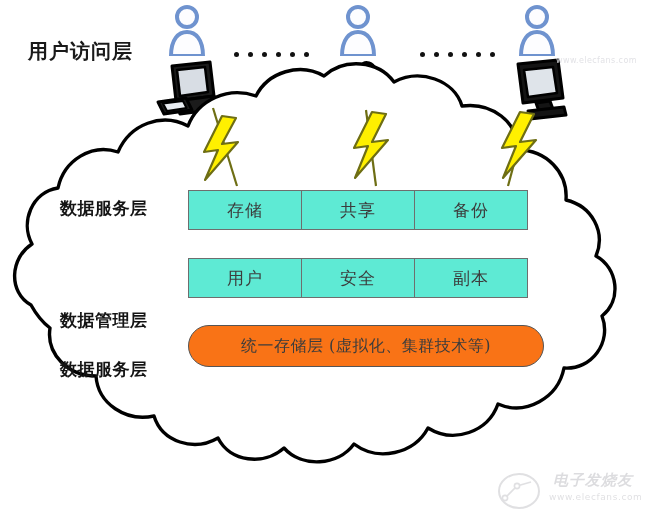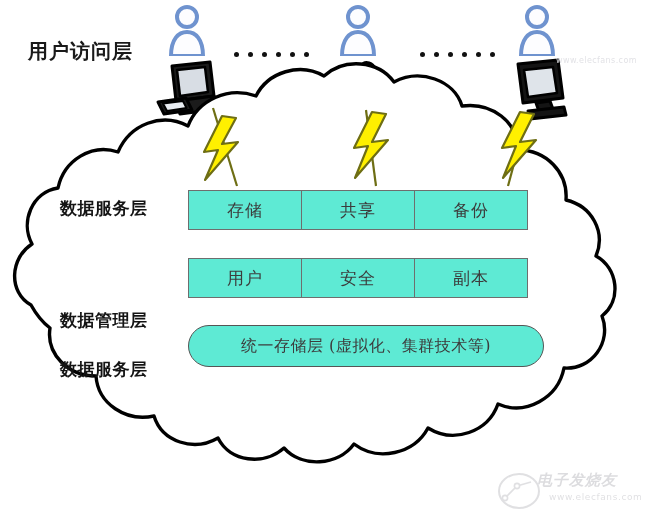--- a/index.html
+++ b/index.html
@@ -91,21 +91,21 @@
     color: #3c3c3c;
     letter-spacing: 1px;
   }
   .cell-row .cell:last-child { border-right: none; }
 
   
   .round-box {
     position: absolute;
     border: 1.4px solid #555555;
     border-radius: 22px;
-    background: #5eead4;
+    background: #f97316;
     box-sizing: border-box;
     display: flex;
     align-items: center;
     justify-content: center;
     font-family: "DejaVu Serif", serif;
     font-size: 16px;
     color: #3c3c3c;
     letter-spacing: 0.5px;
     white-space: nowrap;
   }
@@ -128,21 +128,21 @@
     position: absolute;
     left: 497px;
     top: 466px;
     width: 145px;
     height: 50px;
     opacity: 0.30;
   }
   .wm-mark { position: absolute; left: 0; top: 6px; width: 46px; height: 38px; }
   .wm-text {
     position: absolute;
-    left: 40px;
+    left: 56px;
     top: 5px;
     font-family: "DejaVu Serif", serif;
     font-size: 15px;
     font-style: italic;
     font-weight: bold;
     color: #8f8f97;
     letter-spacing: 1px;
     white-space: nowrap;
   }
   .wm-url {

